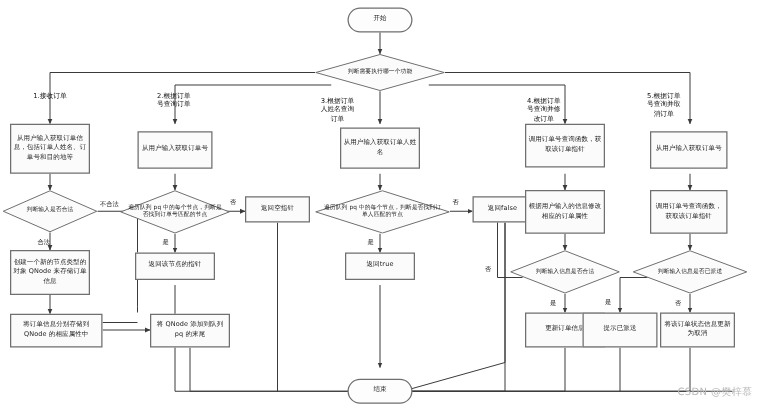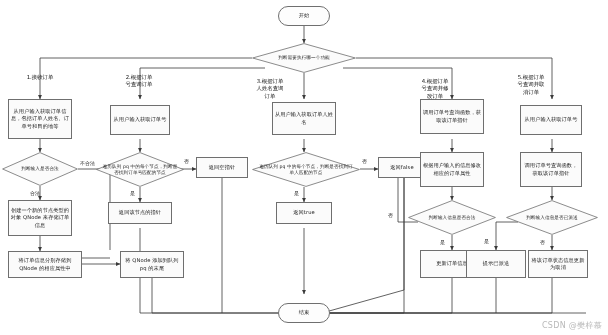--- a/index.html
+++ b/index.html
@@ -52,21 +52,21 @@
   .branch-label{
     position:absolute;
     font-size:5.4px;
     line-height:1.4;
     color:#111;
     text-align:center;
     white-space:pre-line;
   }
   .watermark{
     position:absolute;
-    right:6px;bottom:4px;
+    right:6px;bottom:16px;
     font-size:8px;
     color:#b9b9b9;
     letter-spacing:.3px;
     text-align:center;
   }
 </style>
 </head>
 <body>
 
 <div id="canvas">

